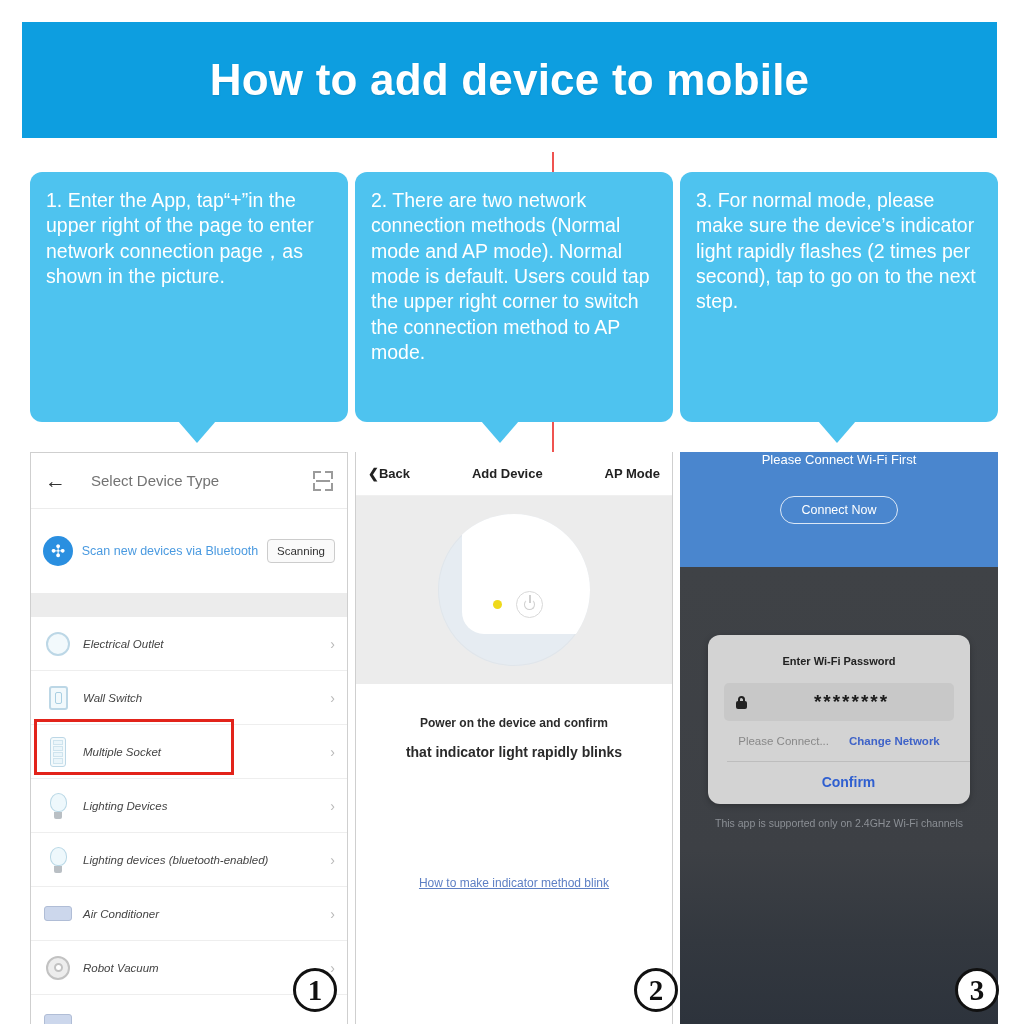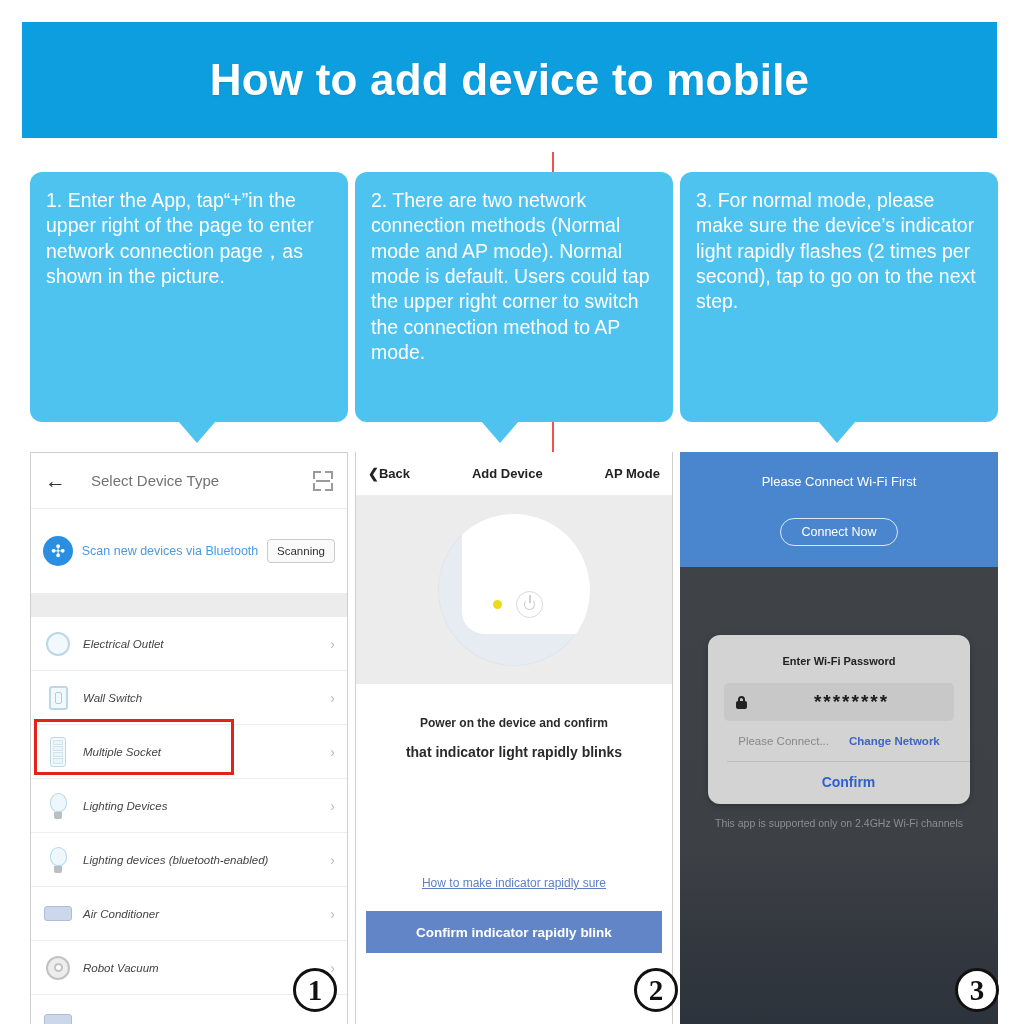--- a/index.html
+++ b/index.html
@@ -211,21 +211,21 @@
   .p2-btn {
     position:absolute; left: 10px; right: 10px; top: 459px;
     height: 42px; background:#6285c8; color:#fff;
     display:flex;align-items:center;justify-content:center;
     font-size: 13.5px; font-weight:bold;
   }
 
   
   .p3-blue {
     height: 115px; background:#4a86ce;
-    display:flex;flex-direction:column;align-items:center;justify-content:center;gap:29px;
+    display:flex;flex-direction:column;align-items:center;gap:29px;
   }
   .p3-blue-title { color:#ffffff; font-size:13px; }
   .p3-connect-btn {
     border: 1px solid rgba(255,255,255,.8);
     border-radius: 16px;
     padding: 6px 20px;
     color:#fff; font-size: 12.5px;
   }
   .p3-dark {
     height: 457px;
@@ -400,22 +400,21 @@
         <div class="hero-dot"></div>
         <div class="hero-power">
             <em></em>
           </div>
       </div>
     </div>
 
     <div class="p2-text1">Power on the device and confirm</div>
     <div class="p2-text2">that indicator light rapidly blinks</div>
 
-    <div class="p2-link">How to make indicator rapidly sure</div>
-    <div class="p2-btn">Confirm indicator rapidly blink</div>
+    <div class="p2-link">How to make indicator method blink</div>
   </div>
 
   <div class="panel" id="panel3">
     <div class="p3-blue">
       <div class="p3-blue-title">Please Connect Wi-Fi First</div>
       <div class="p3-connect-btn">Connect Now</div>
     </div>
 
     <div class="p3-dark">
       <div class="p3-dialog">

